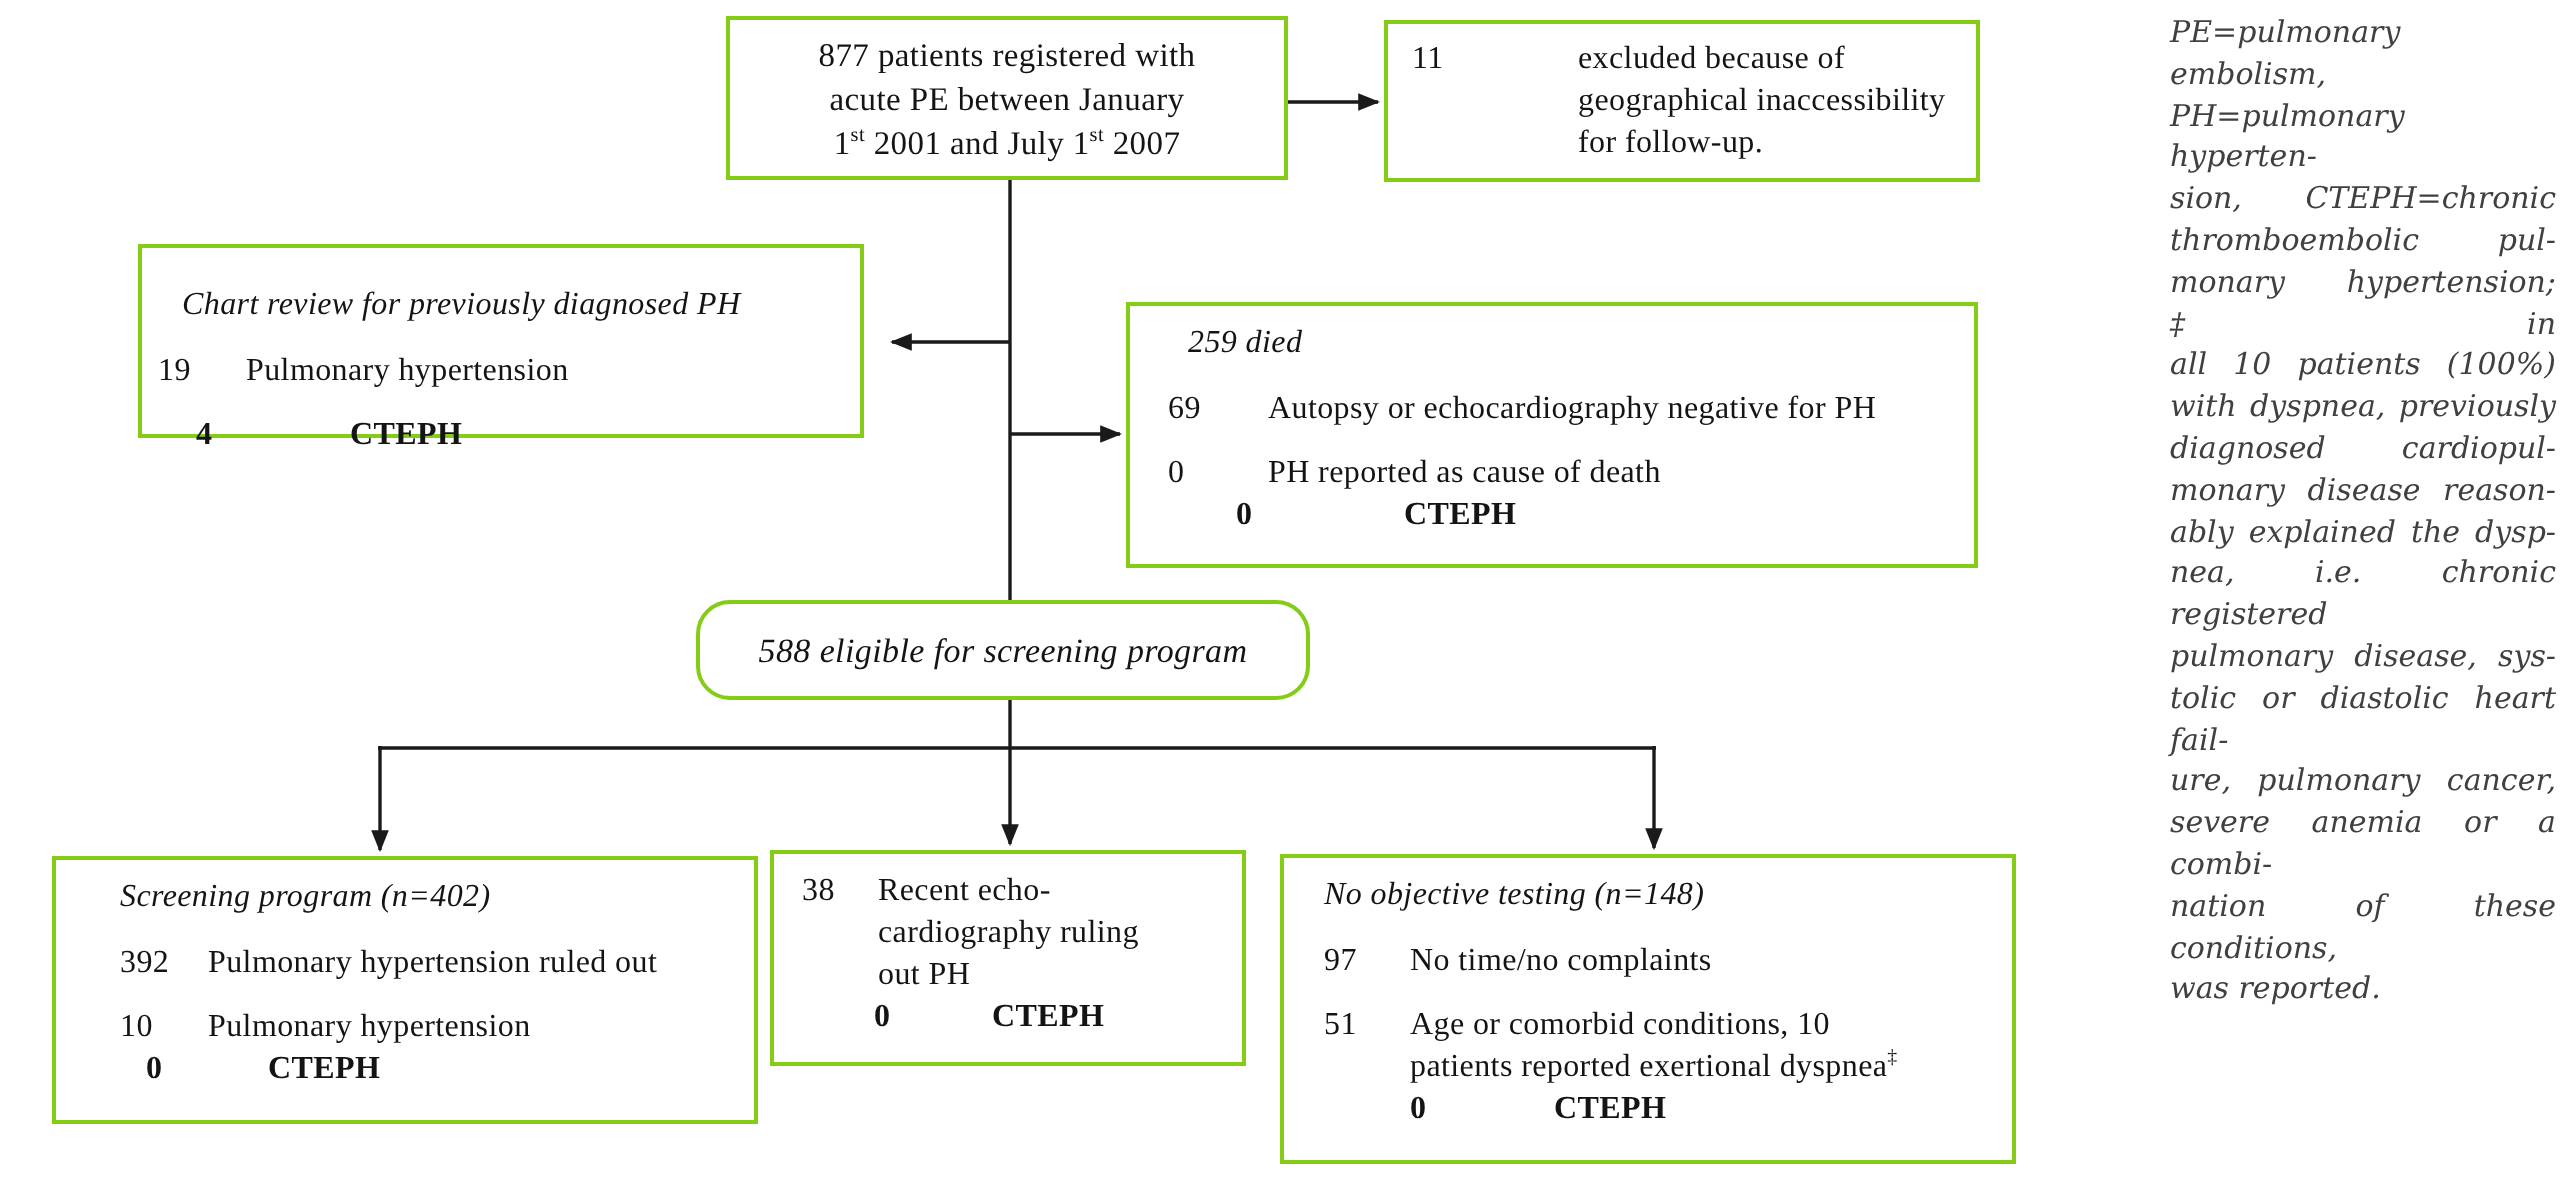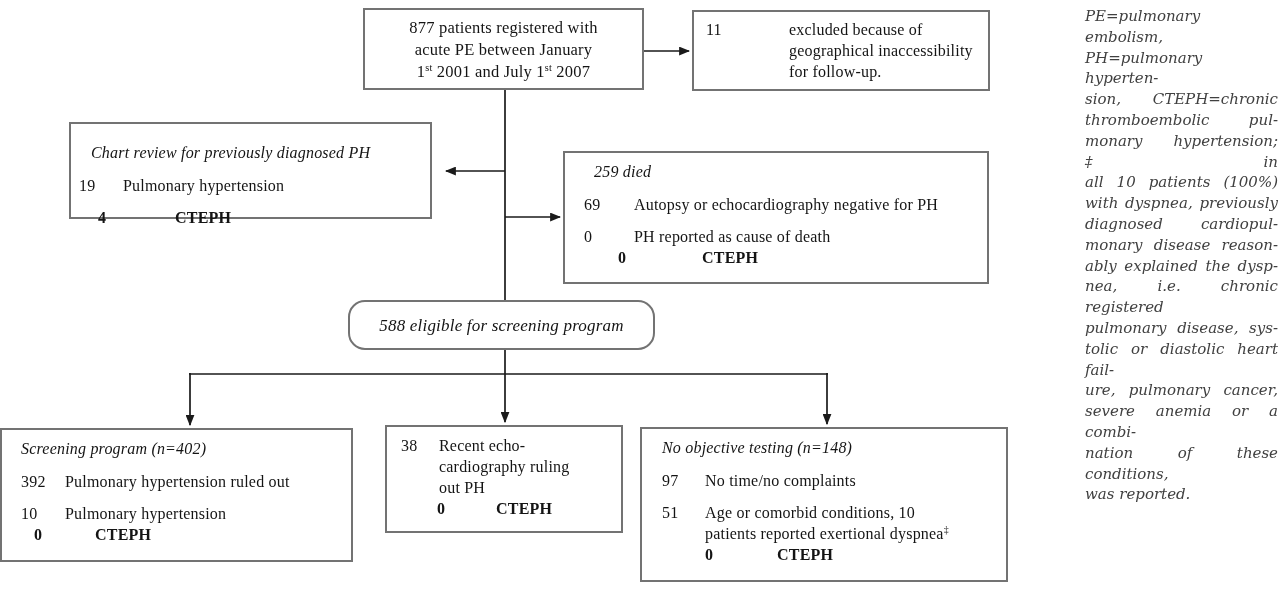--- a/index.html
+++ b/index.html
@@ -4,21 +4,21 @@
 <style>
   html,body { margin:0; padding:0; background:#ffffff; }
   .canvas {
     position:relative; width:1280px; height:596px; background:#ffffff;
     font-family:"Liberation Serif","DejaVu Serif",serif; color:#141414;
     overflow:hidden;
   }
   .connectors { position:absolute; left:0; top:0; width:1280px; height:596px; }
   .box {
     position:absolute; box-sizing:border-box; background:#ffffff;
-    border:2px solid #737373; font-size:16px; line-height:21px;
+    border:2px solid #84cc16; font-size:16px; line-height:21px;
     letter-spacing:0.2px;
   }
   .heading { font-style:italic; margin-bottom:12px; white-space:nowrap; }
   .row { display:flex; align-items:flex-start; margin-bottom:11px; }
   .row:last-child { margin-bottom:0;gap:46px; }
   .num { flex:0 0 auto; }
   .txt { flex:1 1 auto; }
   .cteph { font-weight:bold; margin-bottom:0; margin-top:0; }
   sup { font-size:0.62em; line-height:0; vertical-align:super; }
 
@@ -30,21 +30,21 @@
   #box-chart-review .heading { margin-left:12px; }
   #box-chart-review .num { width:44px; }
   #box-chart-review .cteph { margin-left:19px; }
   #box-chart-review .cteph .num { width:31px; }
   #box-died { left:563px; top:151px; width:426px; height:133px; padding:8px 6px 0 19px; }
   #box-died .heading { margin-left:10px; }
   #box-died .num { width:50px; }
   #box-died .cteph { margin-left:34px; }
   #box-died .cteph .num { width:38px; }
   #box-eligible { left:348px; top:300px; width:307px; height:50px; display:flex; align-items:center; justify-content:center; font-style:italic; font-size:17px;border-radius:17px; }
-  #box-screening { left:0; top:428px; width:353px; height:134px; padding:8px 6px 0 19px; }
+  #box-screening { left:26px; top:428px; width:353px; height:134px; padding:8px 6px 0 32px; }
   #box-screening .num { width:44px; }
   #box-screening .cteph { margin-left:13px; }
   #box-screening .cteph .num { width:15px; }
   #box-echo { left:385px; top:425px; width:238px; height:108px; padding:8px 6px 0 14px; }
   #box-echo .num { width:38px; }
   #box-echo .cteph { margin-left:36px; }
   #box-echo .cteph .num { width:13px; }
   #box-no-testing { left:640px; top:427px; width:368px; height:155px; padding:8px 8px 0 20px; }
   #box-no-testing .num { width:43px; }
   #box-no-testing .cteph { margin-left:43px; }

